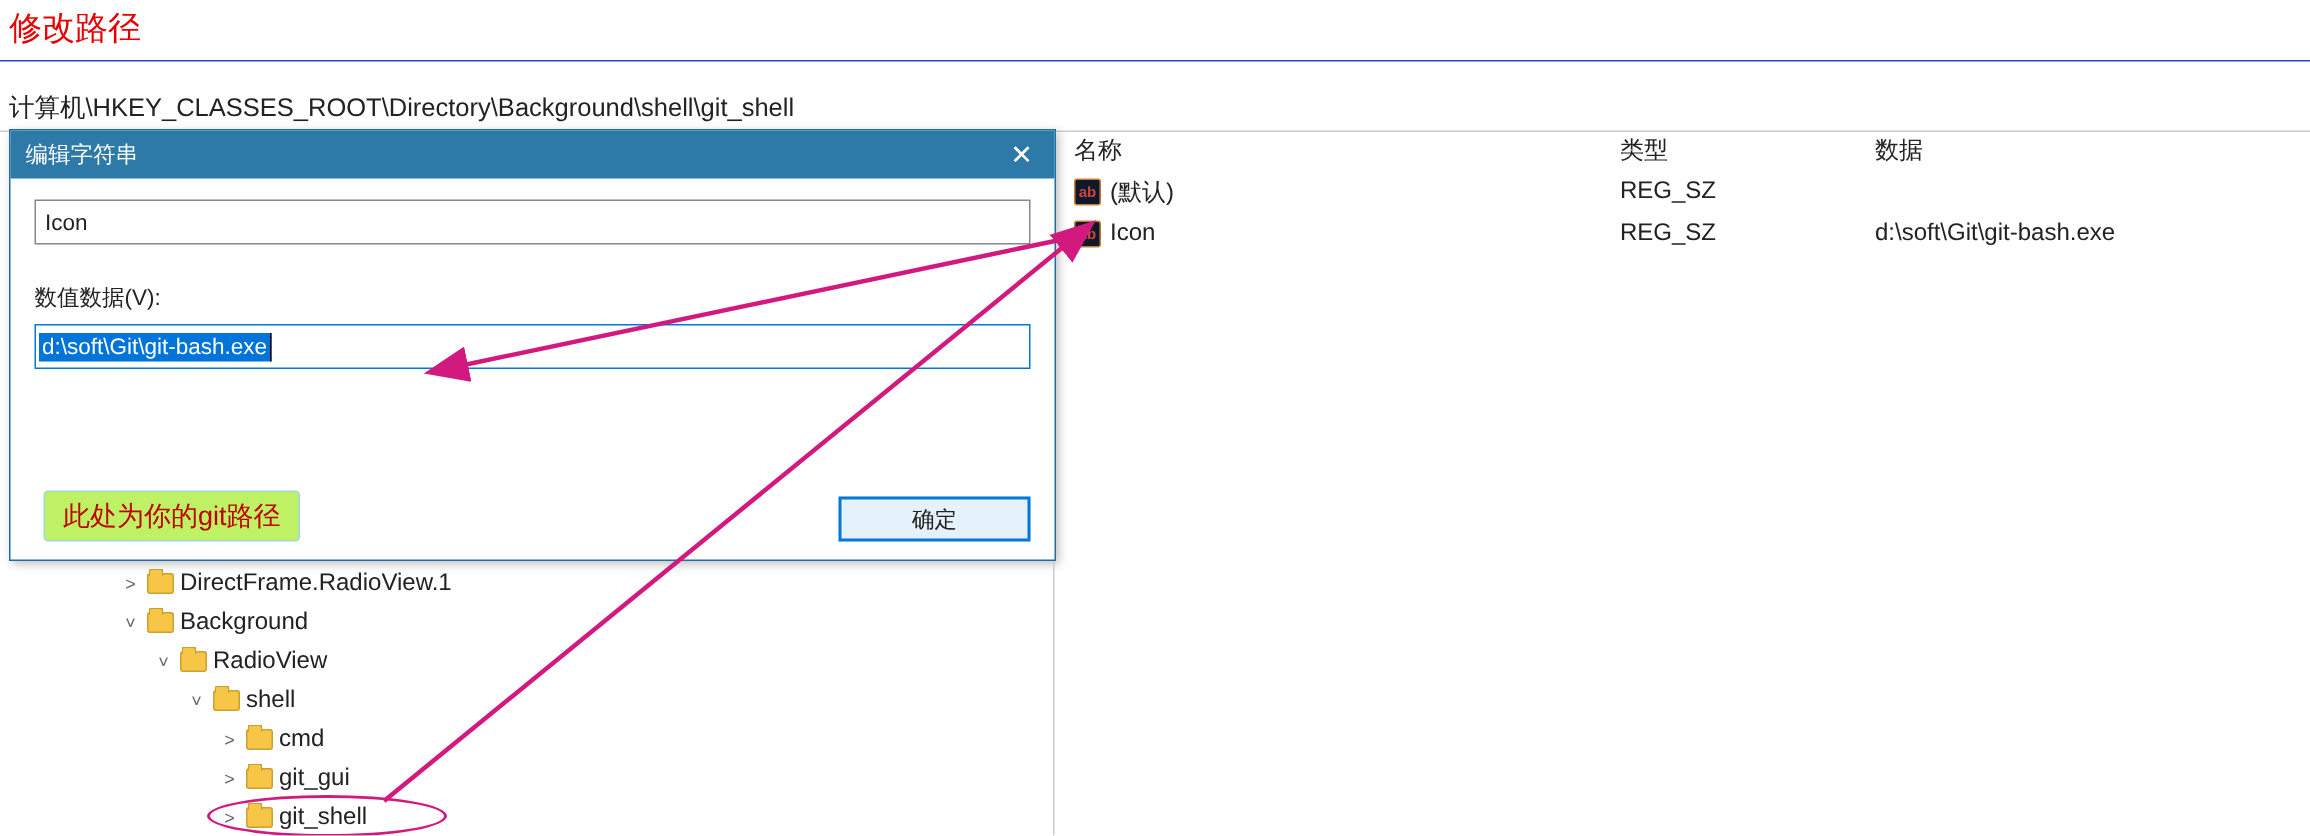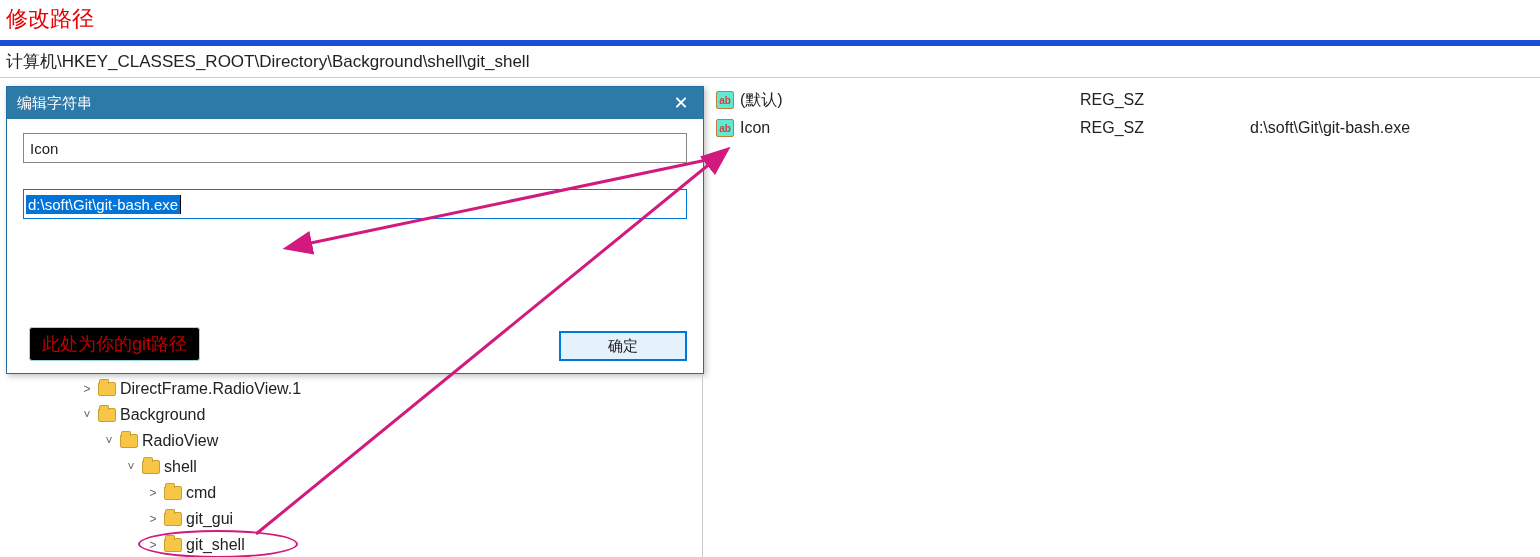--- a/index.html
+++ b/index.html
@@ -1,24 +1,24 @@
 <!DOCTYPE html>
 <html><head>
 <meta charset="utf-8">
 <style>
   * { box-sizing: border-box; margin: 0; padding: 0; font-family: "Microsoft YaHei", "Segoe UI", sans-serif; }
   body { width: 1540px; height: 557px; background: #fff; overflow: hidden; position: relative; }
 
   .top-title {
     font-size: 22px; color: #e60000; padding: 4px 6px 6px 6px;
-    border-bottom: 6px solid #1d4ed8;
+    border-bottom: 1px solid #1d4ed8;
     font-family: Liberation Mono, monospace;
   }
   .address-bar {
-    font-size: 17px; color: #222; padding: 4px 6px 4px 6px; border-bottom: 1px solid #ccc;
+    font-size: 17px; color: #222; padding: 4px 6px 4px 6px; border-bottom: 1px solid #ccc; margin-top: 15px;
   }
 
   .workspace {
     position: absolute; top: 86px; left: 6px; right: 4px; bottom: 0;
   }
 
   
   .values-pane {
     position: absolute; left: 704px; right: 0; top: 0;
   }
@@ -27,21 +27,21 @@
   }
   .values-header { border-bottom: 0; }
   .col-name { width: 370px; padding-left: 6px; display: flex; align-items: center; gap: 6px; }
   .col-type { width: 170px; }
   .col-data { flex: 1; }
   .values-header .col-name, .values-header .col-type, .values-header .col-data {
     border-right: 0; color: #222;
   }
   .reg-icon {
     width: 18px; height: 18px; flex: 0 0 18px; display: inline-flex; align-items: center; justify-content: center;
-    border: 1px solid #c77b33; background: #5eead4; border-radius: 2px; font-size: 10px; font-weight: bold; color: #c44;
+    border: 1px solid #c77b33; background: #0f172a; border-radius: 2px; font-size: 10px; font-weight: bold; color: #c44;
   }
 
   
   .dialog {
     position: absolute; top: 0; left: 0; width: 698px; height: 288px;
     background: #fff; border: 1px solid #1d6fa5; box-shadow: 2px 2px 6px rgba(0,0,0,0.25);
   }
   .dialog-title {
     background: #2d7aa8; color: #fff; height: 32px; display: flex; align-items: center;
     padding: 0 10px; font-size: 15px; position: relative;
@@ -68,21 +68,21 @@
     position: absolute; bottom: 12px; right: 16px; display: flex; gap: 14px;
   }
   .btn {
     width: 128px; height: 30px; background: #e9e9e9; border: 1px solid #adadad;
     font-size: 15px; color: #222; cursor: pointer;
   }
   .btn.primary { border: 2px solid #0078d7; background: #e5f1fb; }
   .field-group { margin-bottom: 26px; }
 
   .annotation-tip {
-    position: absolute; left: 22px; bottom: 12px; background: #000000; border: 1px solid #9fd8db;
+    position: absolute; left: 22px; bottom: 12px; background: #bef264; border: 1px solid #9fd8db;
     color: #c00000; font-size: 18px; padding: 4px 12px; border-radius: 3px;
   }
 
   
   .tree {
     position: absolute; left: 34px; top: 290px; width: 640px; font-size: 16px; color: #222;
   }
   .tree-row { display: flex; align-items: center; height: 26px; gap: 4px; }
   .expander { width: 14px; text-align: center; color: #666; font-size: 12px; }
   .folder-icon {
@@ -112,20 +112,25 @@
 </style>
 </head>
 <body>
 
 <div class="top-title">修改路径</div>
 <div class="address-bar">计算机\HKEY_CLASSES_ROOT\Directory\Background\shell\git_shell</div>
 
 <div class="workspace">
 
   <div class="values-pane">
+    <div class="values-header">
+      <div class="col-name">名称</div>
+      <div class="col-type">类型</div>
+      <div class="col-data">数据</div>
+    </div>
 
     <div class="values-row">
       <div class="col-name">
         <span class="reg-icon">ab</span>
         <span>(默认)</span>
       </div>
       <div class="col-type">REG_SZ</div>
     </div>
 
     <div class="values-row">
@@ -141,20 +146,21 @@
   <div class="dialog">
     <div class="dialog-title">
       <span>编辑字符串</span>
       <div class="dialog-close">✕</div>
     </div>
     <div class="dialog-body">
       <div class="field-group">
         <input class="text-input filled" type="text" readonly="" value="Icon" style="">
       </div>
       <div class="field-group">
+        <div class="field-label">数值数据(V):</div>
         <div class="text-input selected-wrapper">
           <span class="selected-text">d:\soft\Git\git-bash.exe</span>
         </div>
       </div>
     </div>
     <div class="dialog-buttons">
       <button class="btn primary">确定</button>
     </div>
     <div class="annotation-tip">此处为你的git路径</div>
   </div>

